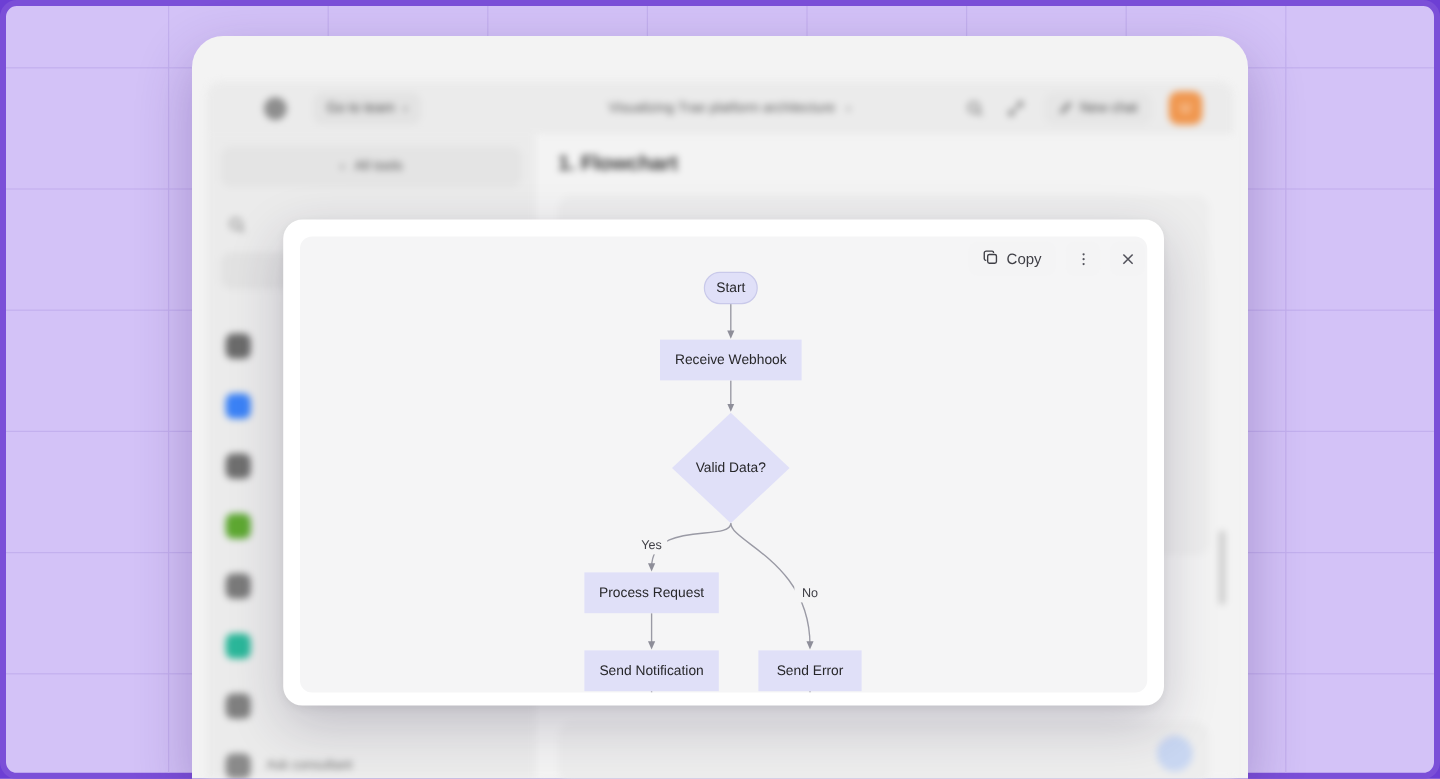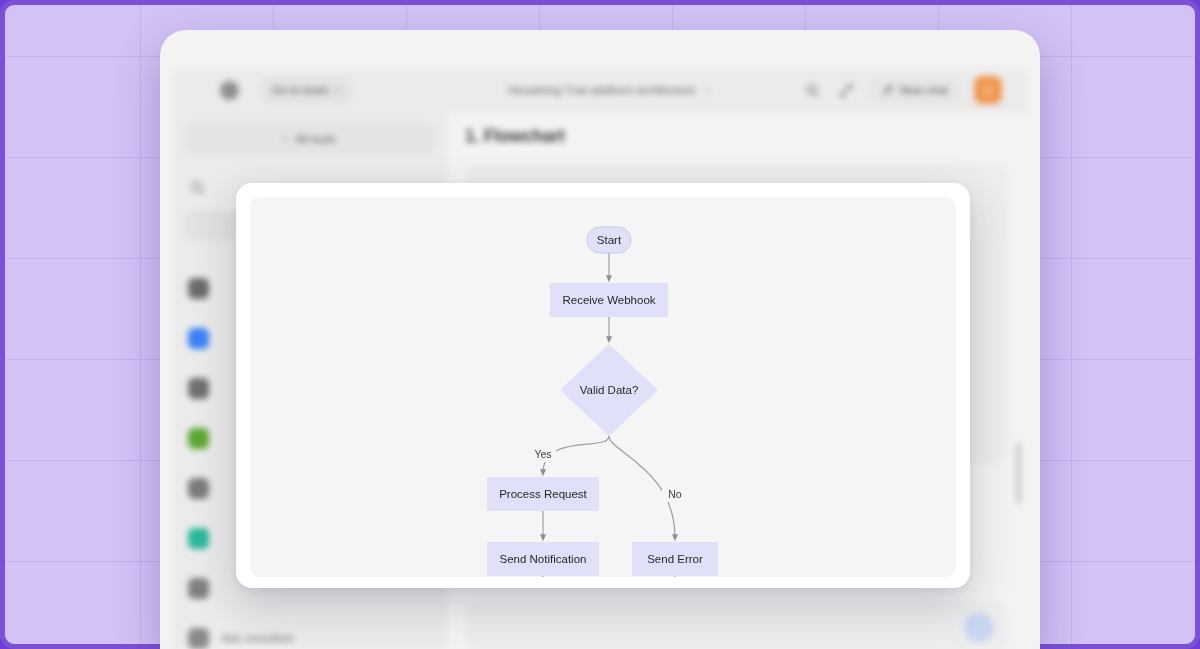--- a/index.html
+++ b/index.html
@@ -328,20 +328,46 @@
         <div id="composer">
           <div id="composer-send"></div>
         </div>
       </div>
     </div>
   </div>
 </div>
 
 <div id="modal">
 
+  <div id="modal-toolbar">
+    <div id="copy-btn">
+      <span>
+        <svg width="13" height="13" viewBox="0 0 16 16" fill="none" stroke="#3f3f46" stroke-width="1.4">
+          <rect x="5" y="5" width="9" height="9" rx="1.8"></rect>
+          <path d="M11 3.6V3A1.5 1.5 0 0 0 9.5 1.5h-6A2 2 0 0 0 1.5 3.5v6A1.5 1.5 0 0 0 3 11h.6"></path>
+        </svg>
+      </span>
+      <span>Copy</span>
+    </div>
+
+    <div class="sq-btn">
+      <svg width="14" height="14" viewBox="0 0 16 16" fill="currentColor">
+        <circle cx="8" cy="3.4" r="1.05"></circle>
+          <circle cx="8" cy="8" r="1.05"></circle>
+          <circle cx="8" cy="12.6" r="1.05"></circle>
+      </svg>
+    </div>
+
+    <div class="sq-btn">
+      <svg width="14" height="14" viewBox="0 0 16 16" fill="none" stroke="currentColor" stroke-width="1.45">
+        <line x1="3.6" y1="3.6" x2="12.4" y2="12.4"></line>
+          <line x1="12.4" y1="3.6" x2="3.6" y2="12.4"></line>
+      </svg>
+    </div>
+  </div>
 
   <div id="diagram-canvas">
     <svg id="flow-svg" width="706" height="380" viewBox="0 0 706 380">
       <defs>
         <marker id="arrow" markerWidth="7" markerHeight="7" refX="3.2" refY="3" orient="auto">
           <path d="M0,0.4 L6,3 L0,5.6 z" fill="#8e8e99"></path>
         </marker>
       </defs>
       <g id="edges" stroke="#9a9aa5" stroke-width="1.15" fill="none" marker-end="url(#arrow)">
           <path d="M359,56 L359,82"></path>

